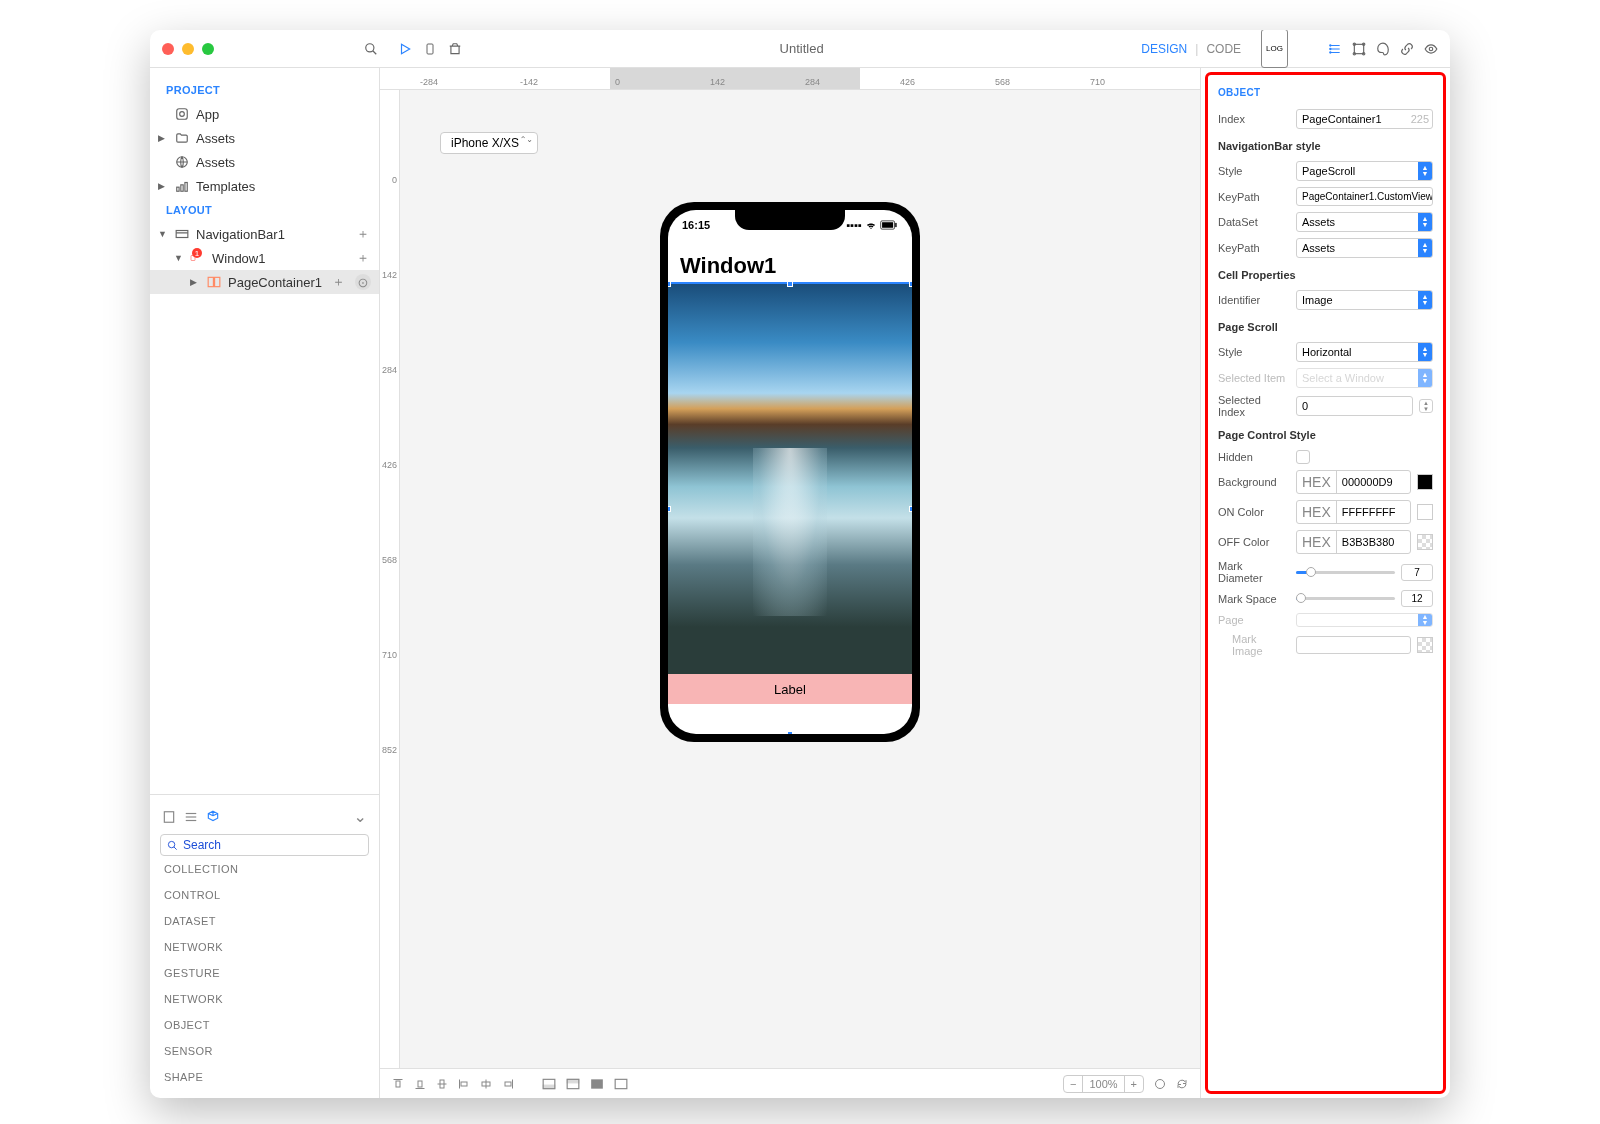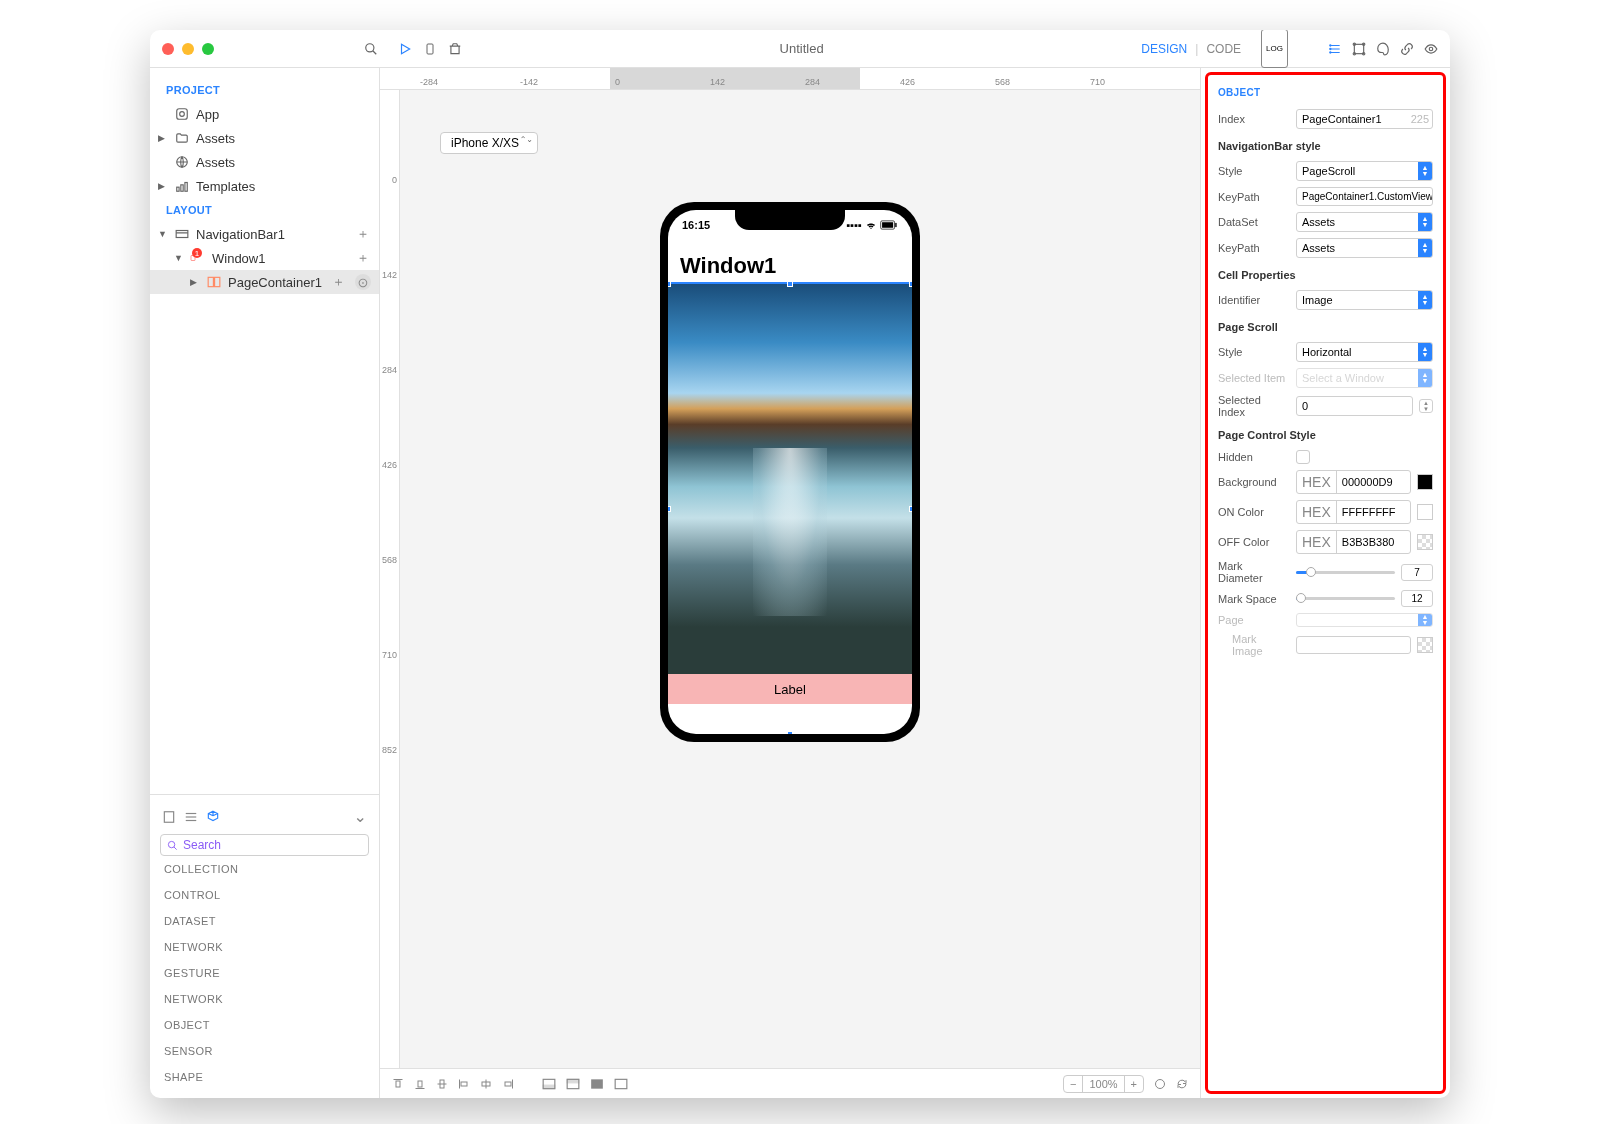--- a/index.html
+++ b/index.html
@@ -20,21 +20,21 @@
 .tree-disclosure { width: 10px; font-size: 9px; color: #666; }
 .tree-icon { width: 16px; height: 16px; margin: 0 6px; display: inline-flex; align-items: center; justify-content: center; color: #666; font-size: 11px; }
 .tree-add { margin-left: auto; width: 16px; height: 16px; display: inline-flex; align-items: center; justify-content: center; color: #888; border-radius: 50%; }
 .tree-item.sel { background: #e8e8e8; }
 .indent1 { padding-left: 24px; }
 .indent2 { padding-left: 40px; }
 .badge { background: #ff3b30; color: #fff; font-size: 8px; border-radius: 7px; padding: 0 3px; min-width: 10px; height: 10px; display: inline-flex; align-items: center; justify-content: center; position: relative; top: -5px; left: -4px; }
 .left-bottom { border-top: 1px solid #e0e0e0; padding: 8px 10px; }
 .outl-tabs { display: flex; gap: 8px; align-items: center; padding: 4px 2px 8px; color: #888; }
 .outl-tabs .chev { margin-left: auto; }
-.srch { display: flex; align-items: center; border: 1px solid #d0d0d0; border-radius: 4px; padding: 3px 6px; gap: 5px; color: #8b5cf6; font-size: 12px; }
+.srch { display: flex; align-items: center; border: 1px solid #d0d0d0; border-radius: 4px; padding: 3px 6px; gap: 5px; color: #1d4ed8; font-size: 12px; }
 .cat { font-size: 11px; color: #777; padding: 7px 4px; letter-spacing: 0.4px; }
 .center { flex: 1; display: flex; flex-direction: column; background: #f4f4f4; position: relative; }
 .ctb-icon { color: #666; font-size: 14px; cursor: pointer; }
 .ctb-play { color: #2b84ff; }
 .ctb-title { flex: 1; text-align: center; font-size: 13px; color: #666; }
 .ctb-tabs { display: flex; gap: 8px; font-size: 12px; }
 .ctb-tab { color: #888; }
 .ctb-tab.active { color: #2b84ff; font-weight: 500; }
 .ctb-sep { color: #ccc; }
 .ruler { height: 22px; background: #fff; border-bottom: 1px solid #e0e0e0; font-size: 9px; color: #888; display: flex; align-items: flex-end; padding-left: 20px; position: relative; overflow: hidden; }

